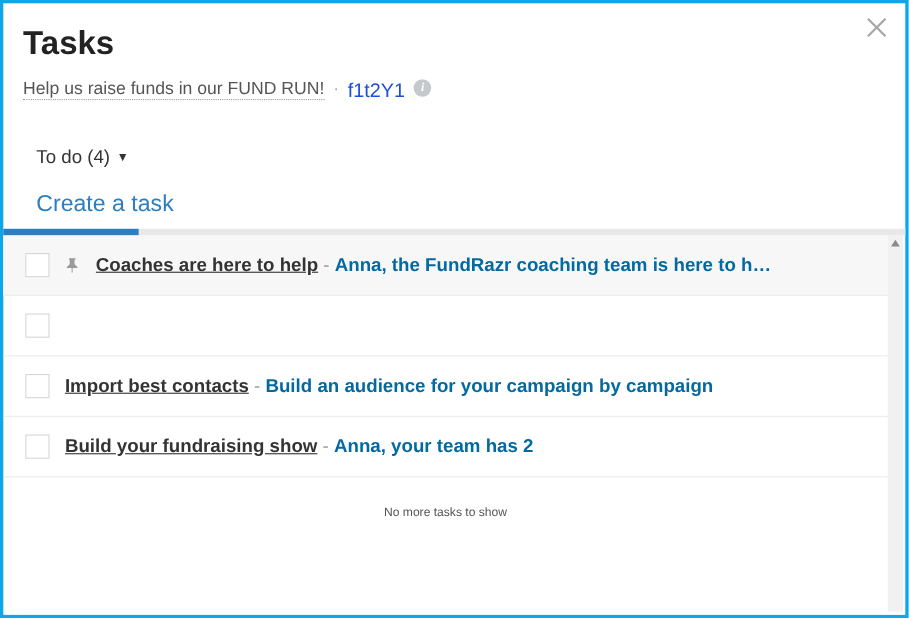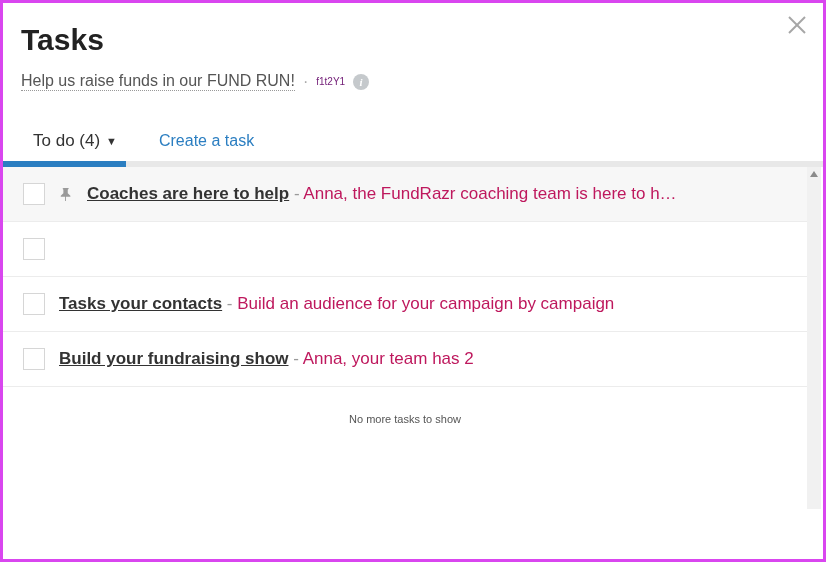--- a/index.html
+++ b/index.html
@@ -1,44 +1,44 @@
 <!DOCTYPE html>
 <html><head>
 <meta charset="utf-8">
 <style>
   * { box-sizing: border-box; margin: 0; padding: 0; }
   html, body { width: 826px; height: 562px; font-family: "Segoe UI", "Helvetica Neue", Arial, sans-serif; }
-  .frame { width: 826px; height: 562px; border: 3px solid #d946ef; position: relative; background: #fff; }
+  .frame { width: 826px; height: 562px; border: 3px solid #0ea5e9; position: relative; background: #fff; }
   .close-btn { position: absolute; top: 10px; right: 14px; width: 24px; height: 24px; color: #a6a6a6; cursor: pointer; }
   .close-btn svg { width: 24px; height: 24px; }
   .content { padding: 20px 18px 0 18px; }
   h1.title { font-size: 30px; font-weight: 700; color: #222; margin-bottom: 6px; }
-  .subtitle-row { display: flex; align-items: center; gap: 8px; font-size: 16px; color: #555; margin-bottom: 40px; margin-top: 15px; }
+  .subtitle-row { display: flex; align-items: flex-start; gap: 8px; font-size: 16px; color: #555; margin-bottom: 40px; margin-top: 15px; }
   .subtitle-link { color: #555; border-bottom: 1px dotted #999; cursor: pointer; }
   .dot-sep { color: #aaa; }
-  .code { color: #701a75; font-size: 10px; }
+  .code { color: #1d4ed8; font-size: 18px; }
   .info-icon { width: 16px; height: 16px; background: #c5c9cc; border-radius: 50%; color: #fff; display: inline-flex; align-items: center; justify-content: center; font-size: 11px; font-style: italic; font-weight: bold; font-family: Georgia, serif; cursor: pointer; }
-  .tabs-row { display: flex; align-items: center; gap: 42px; padding: 0 12px 10px 12px; }
+  .tabs-row { display: flex; align-items: flex-start; gap: 21px; padding: 0 12px 10px 12px; flex-direction: column; }
   .tab-todo { font-size: 17px; color: #333; font-weight: 500; display: flex; align-items: center; gap: 6px; cursor: pointer; }
   .tab-todo .caret { font-size: 11px; color: #333; }
-  .create-link { font-size: 16px; color: #2b7ec1; cursor: pointer; }
+  .create-link { font-size: 21px; color: #2b7ec1; cursor: pointer; }
   .progress-track { position: relative; height: 6px; background: #e8e8e8; width: 100%; }
   .progress-fill { position: absolute; left: 0; top: 0; height: 6px; background: #2b7ec1; }
   .list-area { position: relative; height: 342px; }
   .scroll-track { position: absolute; right: 2px; top: 0; bottom: 0; width: 14px; background: #f1f1f1; }
   .scroll-up { position: absolute; top: 0; left: 0; right: 0; height: 14px; display: flex; align-items: center; justify-content: center; color: #8a8a8a; font-size: 10px; cursor: pointer; }
   .task-list { list-style: none; margin-right: 16px; }
   .task-row { display: flex; align-items: center; gap: 14px; padding: 16px 14px 16px 20px; border-bottom: 1px solid #ececec; cursor: pointer; }
   .task-row.pinned { background: #f7f7f7; }
   .checkbox { width: 22px; height: 22px; border: 1px solid #d6d6d6; background: #fff; flex: 0 0 auto; cursor: pointer; }
   .pin-icon { width: 14px; color: #9a9a9a; flex: 0 0 auto; }
   .task-text { font-size: 17px; color: #444; white-space: nowrap; overflow: hidden; text-overflow: ellipsis; flex: 1 1 auto; }
   .task-title { font-weight: 600; color: #333; text-decoration: underline; }
   .task-sep { color: #9a9a9a; }
-  .task-preview { color: #be185d; font-weight: 400; }
+  .task-preview { color: #0369a1; font-weight: 700; }
   .no-more { text-align: center; color: #555; font-size: 11px; padding: 26px 0; margin-right: 16px; }
 </style>
 </head>
 <body>
 
 <div class="frame">
 
   <div class="close-btn">
     <svg viewBox="0 0 24 24">
       <line x1="4" y1="4" x2="20" y2="20" stroke="currentColor" stroke-width="2"></line>
@@ -75,21 +75,21 @@
           <svg viewBox="0 0 16 16" class="pin-icon">
             <path d="M5 1 h6 v1 l-1 1 v4 l3 3 v1 h-5 v5 l-1 0 v-5 h-5 v-1 l3 -3 v-4 l-1 -1 z" fill="#9a9a9a"></path>
           </svg>
           <div class="task-text"><span class="task-title">Coaches are here to help</span><span class="task-sep"> - </span><span class="task-preview">Anna, the FundRazr coaching team is here to h…</span></div>
         </li>
         <li class="task-row">
           <div class="checkbox"></div>
         </li>
         <li class="task-row">
           <div class="checkbox"></div>
-          <div class="task-text"><span class="task-title">Tasks your contacts</span><span class="task-sep"> - </span><span class="task-preview">Build an audience for your campaign by campaign</span></div>
+          <div class="task-text"><span class="task-title">Import best contacts</span><span class="task-sep"> - </span><span class="task-preview">Build an audience for your campaign by campaign</span></div>
         </li>
         <li class="task-row">
           <div class="checkbox"></div>
           <div class="task-text"><span class="task-title">Build your fundraising show</span><span class="task-sep"> - </span><span class="task-preview">Anna, your team has 2</span></div>
         </li>
       </ul>
     <div class="no-more">No more tasks to show</div>
     <div class="scroll-track">
       <div class="scroll-up">
         <svg width="10" height="10" viewBox="0 0 10 10">

